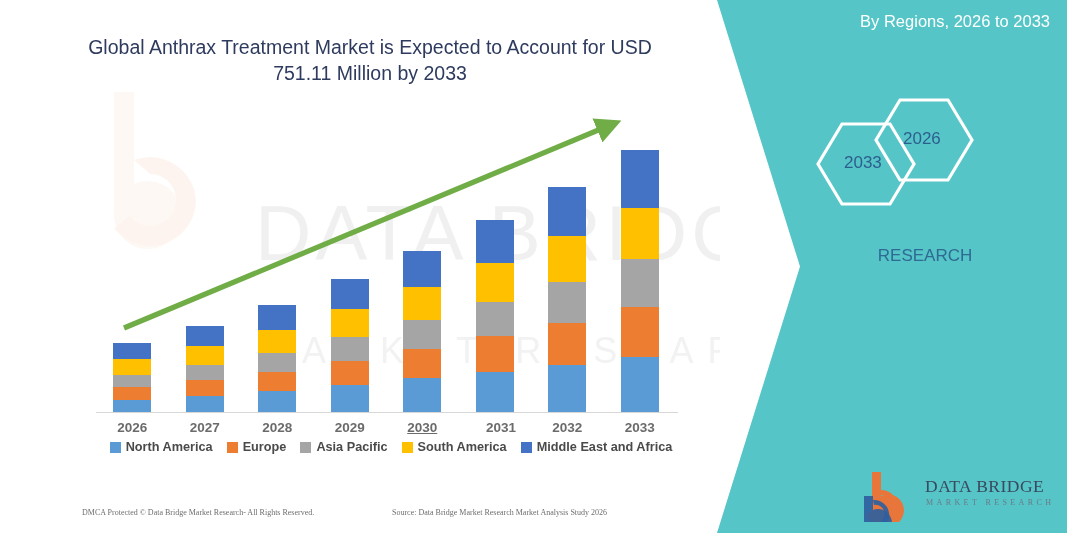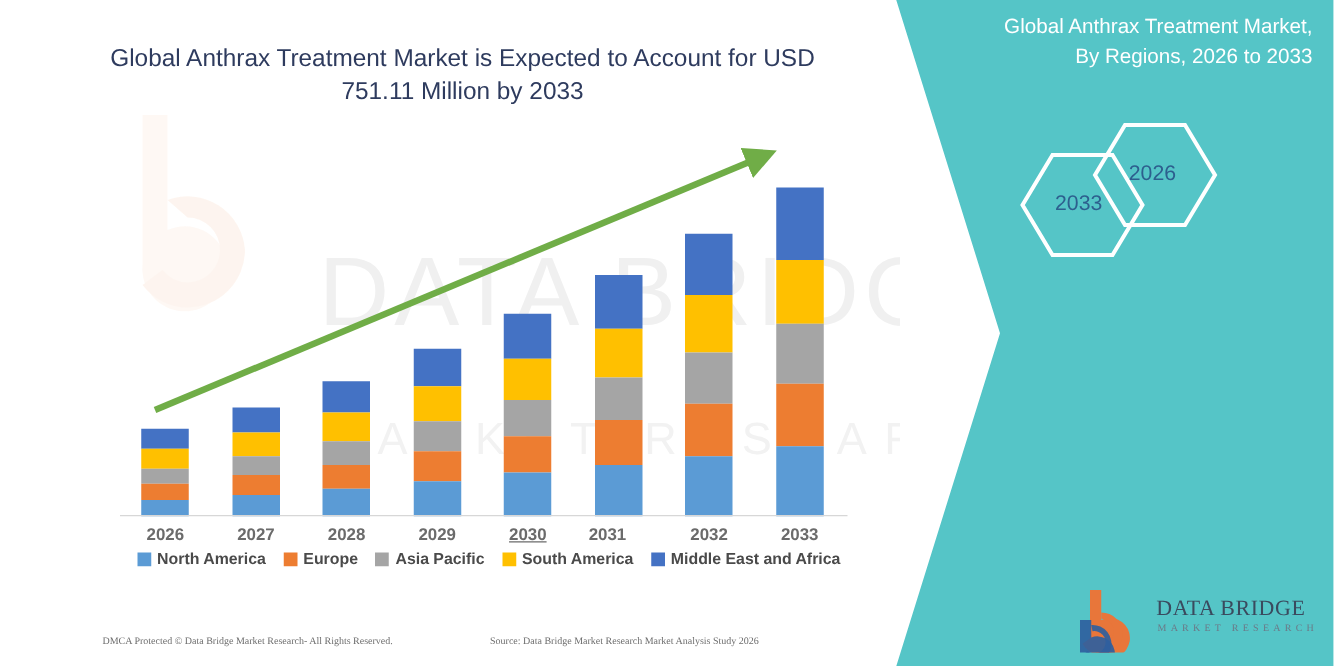--- a/index.html
+++ b/index.html
@@ -291,21 +291,21 @@
       </defs>
       <line x1="28" y1="220" x2="512" y2="18" stroke="#70ad47" stroke-width="5.2" marker-end="url(#arrowhead)"></line>
     </svg>
 
     <div id="x-labels">
         <div class="x-label" style="left: 1.25px;">2026</div>
         <div class="x-label" style="left: 73.75px;">2027</div>
         <div class="x-label" style="left: 146.25px; text-align: center;">2028</div>
         <div class="x-label" style="left: 218.75px;">2029</div>
         <div class="x-label" style="left: 291.25px; text-decoration: underline;">2030</div>
-        <div class="x-label" style="left: 355px;">2031</div>
+        <div class="x-label" style="left: 370px;">2031</div>
         <div class="x-label" style="left: 436.25px;">2032</div>
         <div class="x-label" style="left: 508.75px;">2033</div>
       </div>
 
     <div id="legend">
         <div class="legend-item">
           <span class="legend-swatch" style="background: rgb(91, 155, 213);"></span>
           <span class="legend-label">North America</span>
         </div>
         <div class="legend-item">
@@ -330,34 +330,34 @@
     <div id="footer-right">Source: Data Bridge Market Research  Market Analysis Study 2026</div>
   </div>
 
   <div id="right-panel">
 
     <svg id="teal-shape" viewBox="0 0 377 533" preserveAspectRatio="none">
       <path d="M27 0 L377 0 L377 533 L27 533 L110 266.5 Z" fill="#55c5c7"></path>
     </svg>
 
     <div id="right-title">
-      <div>Global Anthrax Treatment Market,</div>
       <div>By Regions, 2026 to 2033</div>
     </div>
 
     <div id="hex-wrap">
       <svg viewBox="0 0 220 115" width="220" height="115">
         <polygon points="92,8 140,8 164,48 140,88 92,88 68,48" fill="none" stroke="#ffffff" stroke-width="3.2"></polygon>
         <polygon points="34,32 82,32 106,72 82,112 34,112 10,72" fill="none" stroke="#ffffff" stroke-width="3.2"></polygon>
       </svg>
       <span class="hex-label" style="left:95px; top:37px;">2026</span>
       <span class="hex-label" style="left:36px; top:61px;">2033</span>
     </div>
 
     <div id="brand-name">
+      <div>RESEARCH</div>
     </div>
 
     <div id="logo">
       <svg viewBox="0 0 60 52" width="60" height="52" style="position:absolute;left:0;top:2px;">
         <path d="M10 2 h9 v24 a16 16 0 1 1 -9 13 z" fill="#e8763a"></path>
         <path d="M19 20 a17 17 0 0 1 0 34 a17 17 0 0 1 -15 -9 l7 -5 a10 10 0 0 0 8 5 a10 10 0 0 0 0 -20 z" fill="#e8763a"></path>
         <path d="M2 26 h9 v14 a14 14 0 1 1 -9 12 z" fill="#2f5f9e" opacity="0.92"></path>
         <path d="M11 30 a15 15 0 1 1 -9 26 l6 -5 a9 9 0 1 0 4 -16 z" fill="#2f5f9e" opacity="0.92"></path>
       </svg>
       <span class="logo-text-main">DATA BRIDGE</span>

